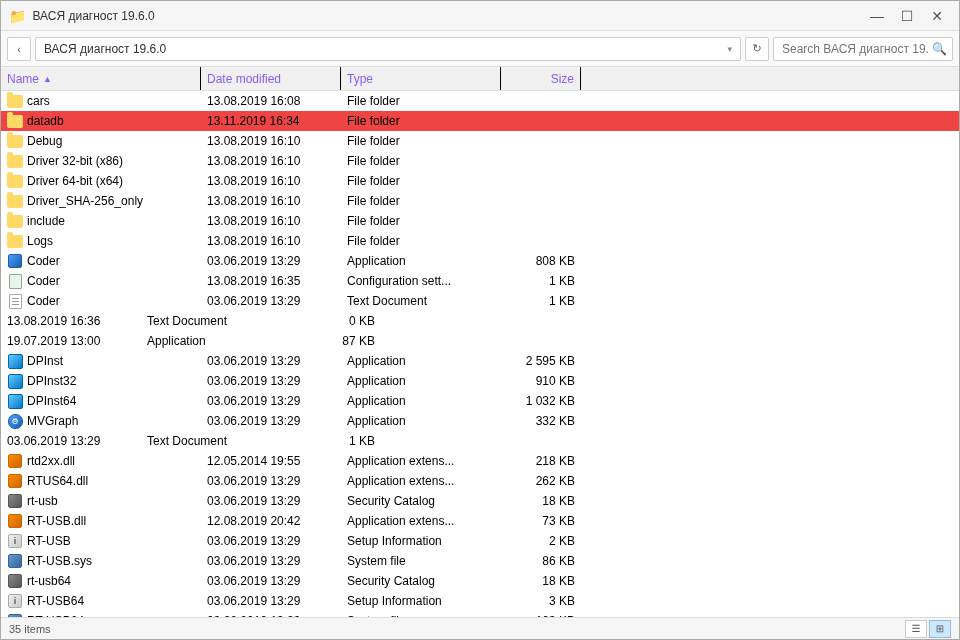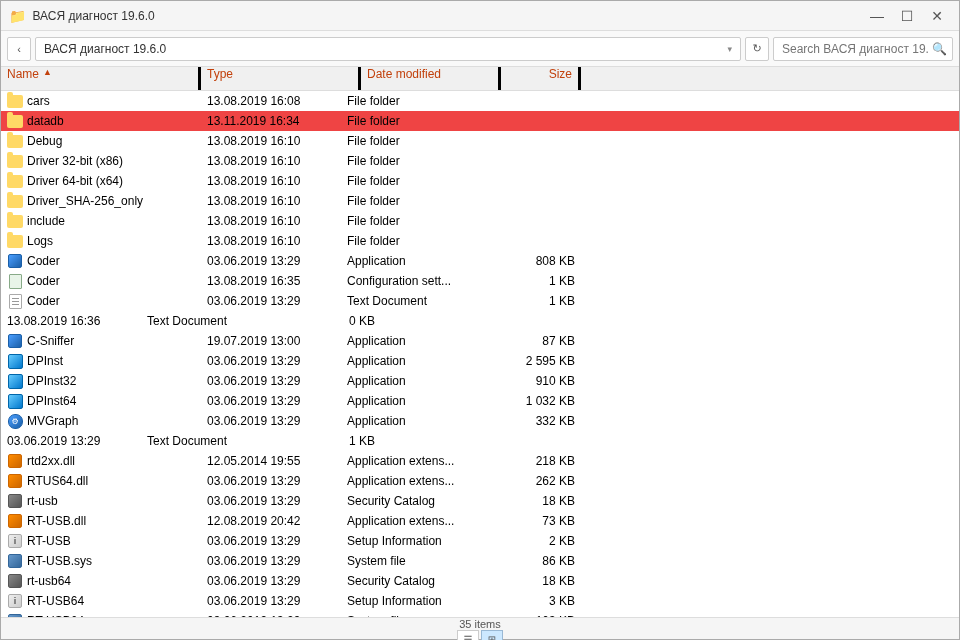--- a/index.html
+++ b/index.html
@@ -125,24 +125,25 @@
       display: flex;
       background: #f0f0f0;
       border-bottom: 1px solid #ddd;
       height: 24px;
       align-items: center;
       user-select: none;
     }
     .file-header-cell {
       padding: 0 6px;
       font-size: 12px;
-      color: #c2410c;
-      border-right: 3px solid #000000;
+      color: #8b5cf6;
+      border-right: 1px solid #000000;
       height: 100%;
       display: flex;
+      align-items: center;
       cursor: pointer;
       white-space: nowrap;
       overflow: hidden;
     }
     .col-name { width: 200px; min-width: 200px; }
     .col-date { width: 140px; min-width: 140px; }
     .col-type { width: 160px; min-width: 160px; }
     .col-size { width: 80px; min-width: 80px; text-align: right; justify-content: flex-end; }
     .sort-arrow {
       margin-left: 4px;
@@ -284,21 +285,20 @@
     .status-bar {
       height: 22px;
       background: #f5f5f5;
       border-top: 1px solid #ddd;
       display: flex;
       align-items: center;
       justify-content: space-between;
       padding: 0 8px;
       font-size: 11px;
       color: #555;
-      flex-direction: column;
     }
     .view-btns {
       display: flex;
       gap: 2px;
     }
     .view-btn {
       width: 22px;
       height: 18px;
       border: 1px solid #ccc;
       background: #fff;
@@ -347,25 +347,25 @@
   </div>
 
   <div class="content">
     <div class="file-pane">
 
       <div class="file-header">
         <div class="file-header-cell col-name">
           <span>Name</span>
           <span class="sort-arrow">▲</span>
         </div>
+        <div class="file-header-cell col-date">
+          <span>Date modified</span>
+        </div>
         <div class="file-header-cell col-type">
           <span>Type</span>
-        </div>
-        <div class="file-header-cell col-date">
-          <span>Date modified</span>
         </div>
         <div class="file-header-cell col-size">
           <span>Size</span>
         </div>
       </div>
 
       <div class="file-list" id="file-list">
       <div class="file-row">
     <div class="file-cell col-name">
       <div class="file-icon">
@@ -486,26 +486,20 @@
     <div class="file-cell col-date">03.06.2019 13:29</div>
     <div class="file-cell col-type">Text Document</div>
     <div class="file-cell col-size">1 KB</div>
   </div>
           <div class="file-row">
     <div class="file-cell col-date">13.08.2019 16:36</div>
     <div class="file-cell col-type">Text Document</div>
     <div class="file-cell col-size">0 KB</div>
   </div>
           <div class="file-row">
-    <div class="file-cell col-name">
-      <div class="file-icon">
-                <div class="icon-exe"></div>
-              </div>
-      <span>C-Sniffer</span>
-    </div>
     <div class="file-cell col-date">19.07.2019 13:00</div>
     <div class="file-cell col-type">Application</div>
     <div class="file-cell col-size">87 KB</div>
   </div>
           <div class="file-row">
     <div class="file-cell col-name">
       <div class="file-icon">
                 <div class="icon-net-exe"></div>
               </div>
       <span>DPInst</span>

